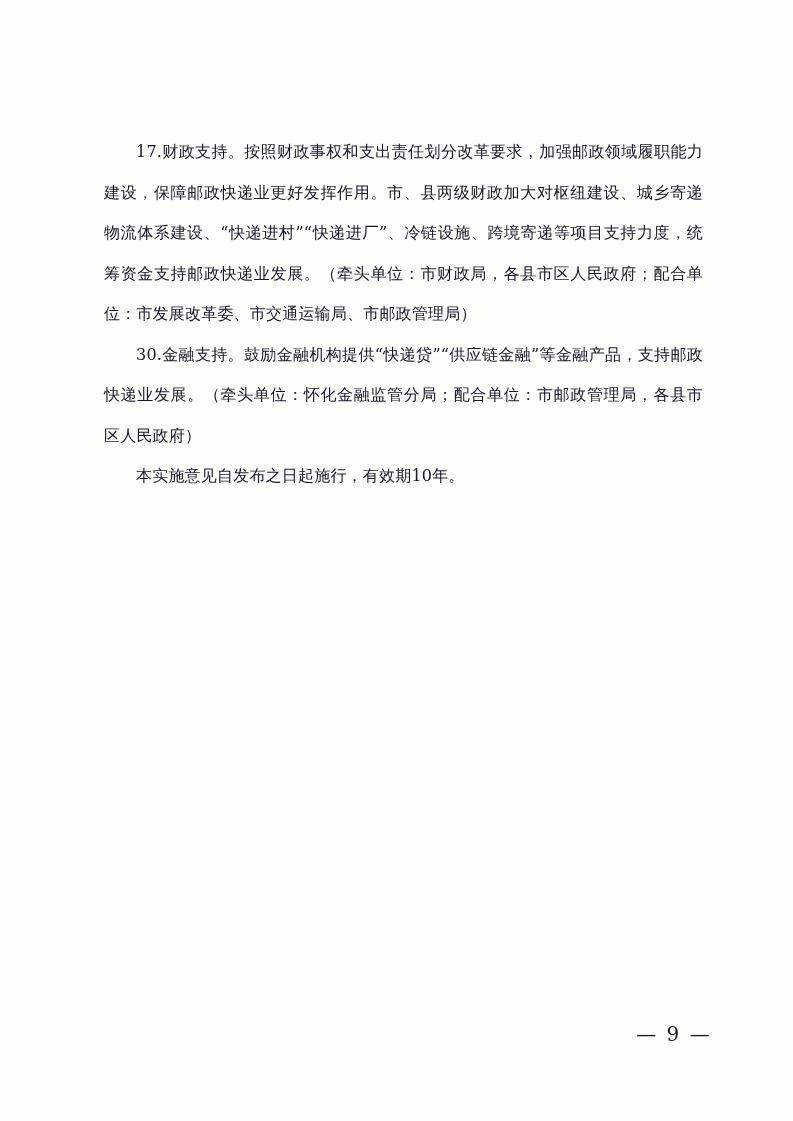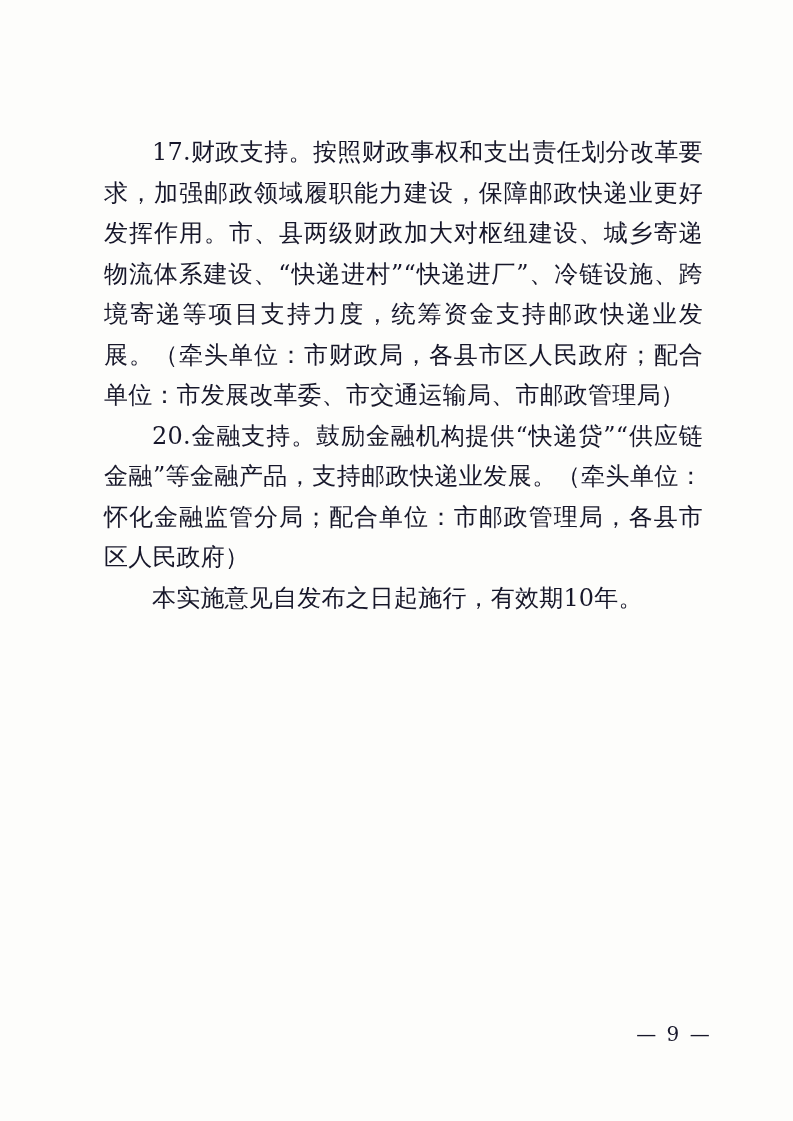--- a/index.html
+++ b/index.html
@@ -16,21 +16,21 @@
     font-family: "DejaVu Serif", "Liberation Serif", serif;
     color: #1a1a28;
   }
   .content {
     position: absolute;
     left: 104px;
     top: 132px;
     width: 600px;
   }
   .para {
-    font-size: 24px;
+    font-size: 16px;
     line-height: 40.5px;
     text-align: justify;
     text-justify: inter-ideograph;
     text-indent: 2em;
     margin: 0 1px 0 0;
     letter-spacing: 0.2px;
     color: #17172a;
   }
   .para + .para {
     margin-top: 0px;
@@ -50,19 +50,19 @@
     display: inline-block;
     margin-left: 555px;
   }
 </style>
 </head>
 <body>
 
 <div class="page">
   <div class="content">
     <p class="para">17.财政支持。按照财政事权和支出责任划分改革要求，加强邮政领域履职能力建设，保障邮政快递业更好发挥作用。市、县两级财政加大对枢纽建设、城乡寄递物流体系建设、“快递进村”“快递进厂”、冷链设施、跨境寄递等项目支持力度，统筹资金支持邮政快递业发展。（牵头单位：市财政局，各县市区人民政府；配合单位：市发展改革委、市交通运输局、市邮政管理局）</p>
-    <p class="para">20.金融支持。鼓励金融机构提供“快递贷”“供应链金融”等金融产品，支持邮政快递业发展。（牵头单位：怀化金融监管分局；配合单位：市邮政管理局，各县市区人民政府）</p>
+    <p class="para">30.金融支持。鼓励金融机构提供“快递贷”“供应链金融”等金融产品，支持邮政快递业发展。（牵头单位：怀化金融监管分局；配合单位：市邮政管理局，各县市区人民政府）</p>
     <p class="para">本实施意见自发布之日起施行，有效期10年。</p>
   </div>
   <div class="pagenum">
     <span class="pagenum-inner">— 9 —</span>
   </div>
 </div>
 
 </body></html>

